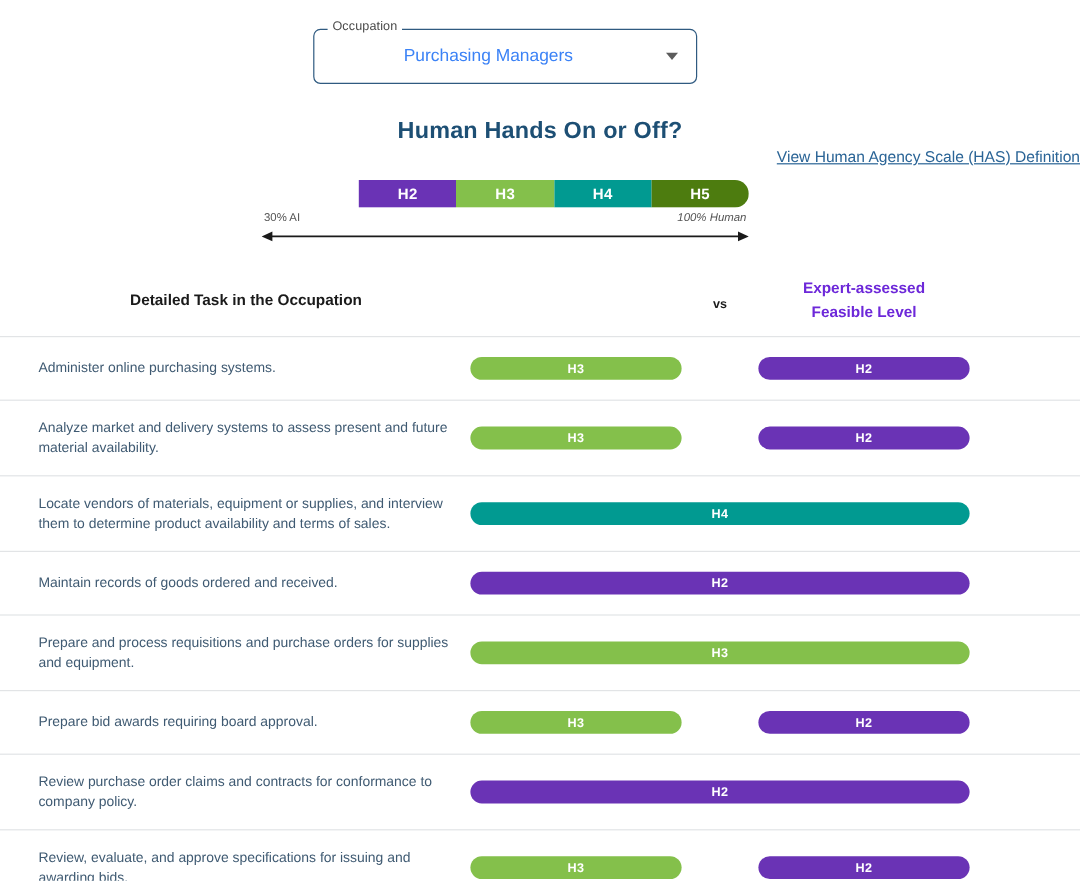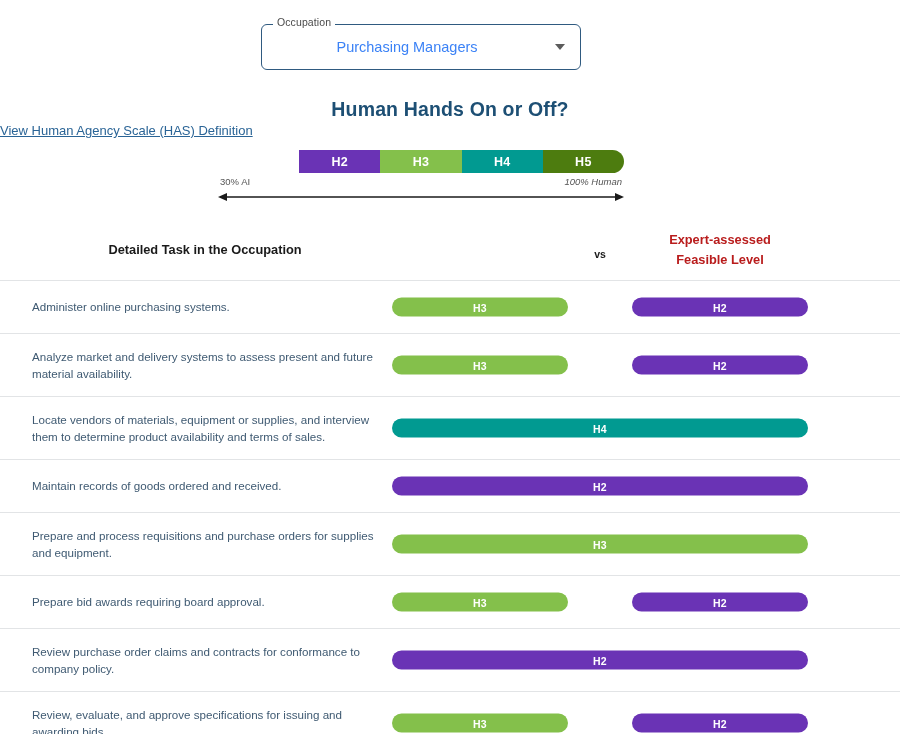--- a/index.html
+++ b/index.html
@@ -51,21 +51,21 @@
   .headline {
     position: absolute; left: 0; top: 98px; width: 900px;
     text-align: center;
     font-size: 19.5px;
     font-weight: bold;
     color: #1d4f74;
     letter-spacing: .15px;
   }
   .sublink {
     position: absolute; left: 0; top: 123px; width: 900px;
-    text-align: left;
+    text-align: right;
     font-size: 13px;
     color: #2a6496;
   }
   .sublink a {
     color: #2a6496;
     text-decoration: underline;
     cursor: pointer;
   }
 
   
@@ -127,21 +127,21 @@
   .th-vs {
     position: absolute; left: 572px; top: 24px; width: 56px;
     text-align: center;
     font-size: 10.5px; font-weight: bold;
     color: #1a1a1a;
   }
   .th-expert {
     position: absolute; left: 632px; top: 6px; width: 176px;
     text-align: center;
     font-size: 12.8px; font-weight: bold;
-    color: #b91c1c;
+    color: #6d28d9;
     line-height: 1.55;
   }
 
   .row {
     position: relative;
     border-top: 1px solid #e2e4e6;
     min-height: 52px;
   }
   .row-inner {
     position: relative;

